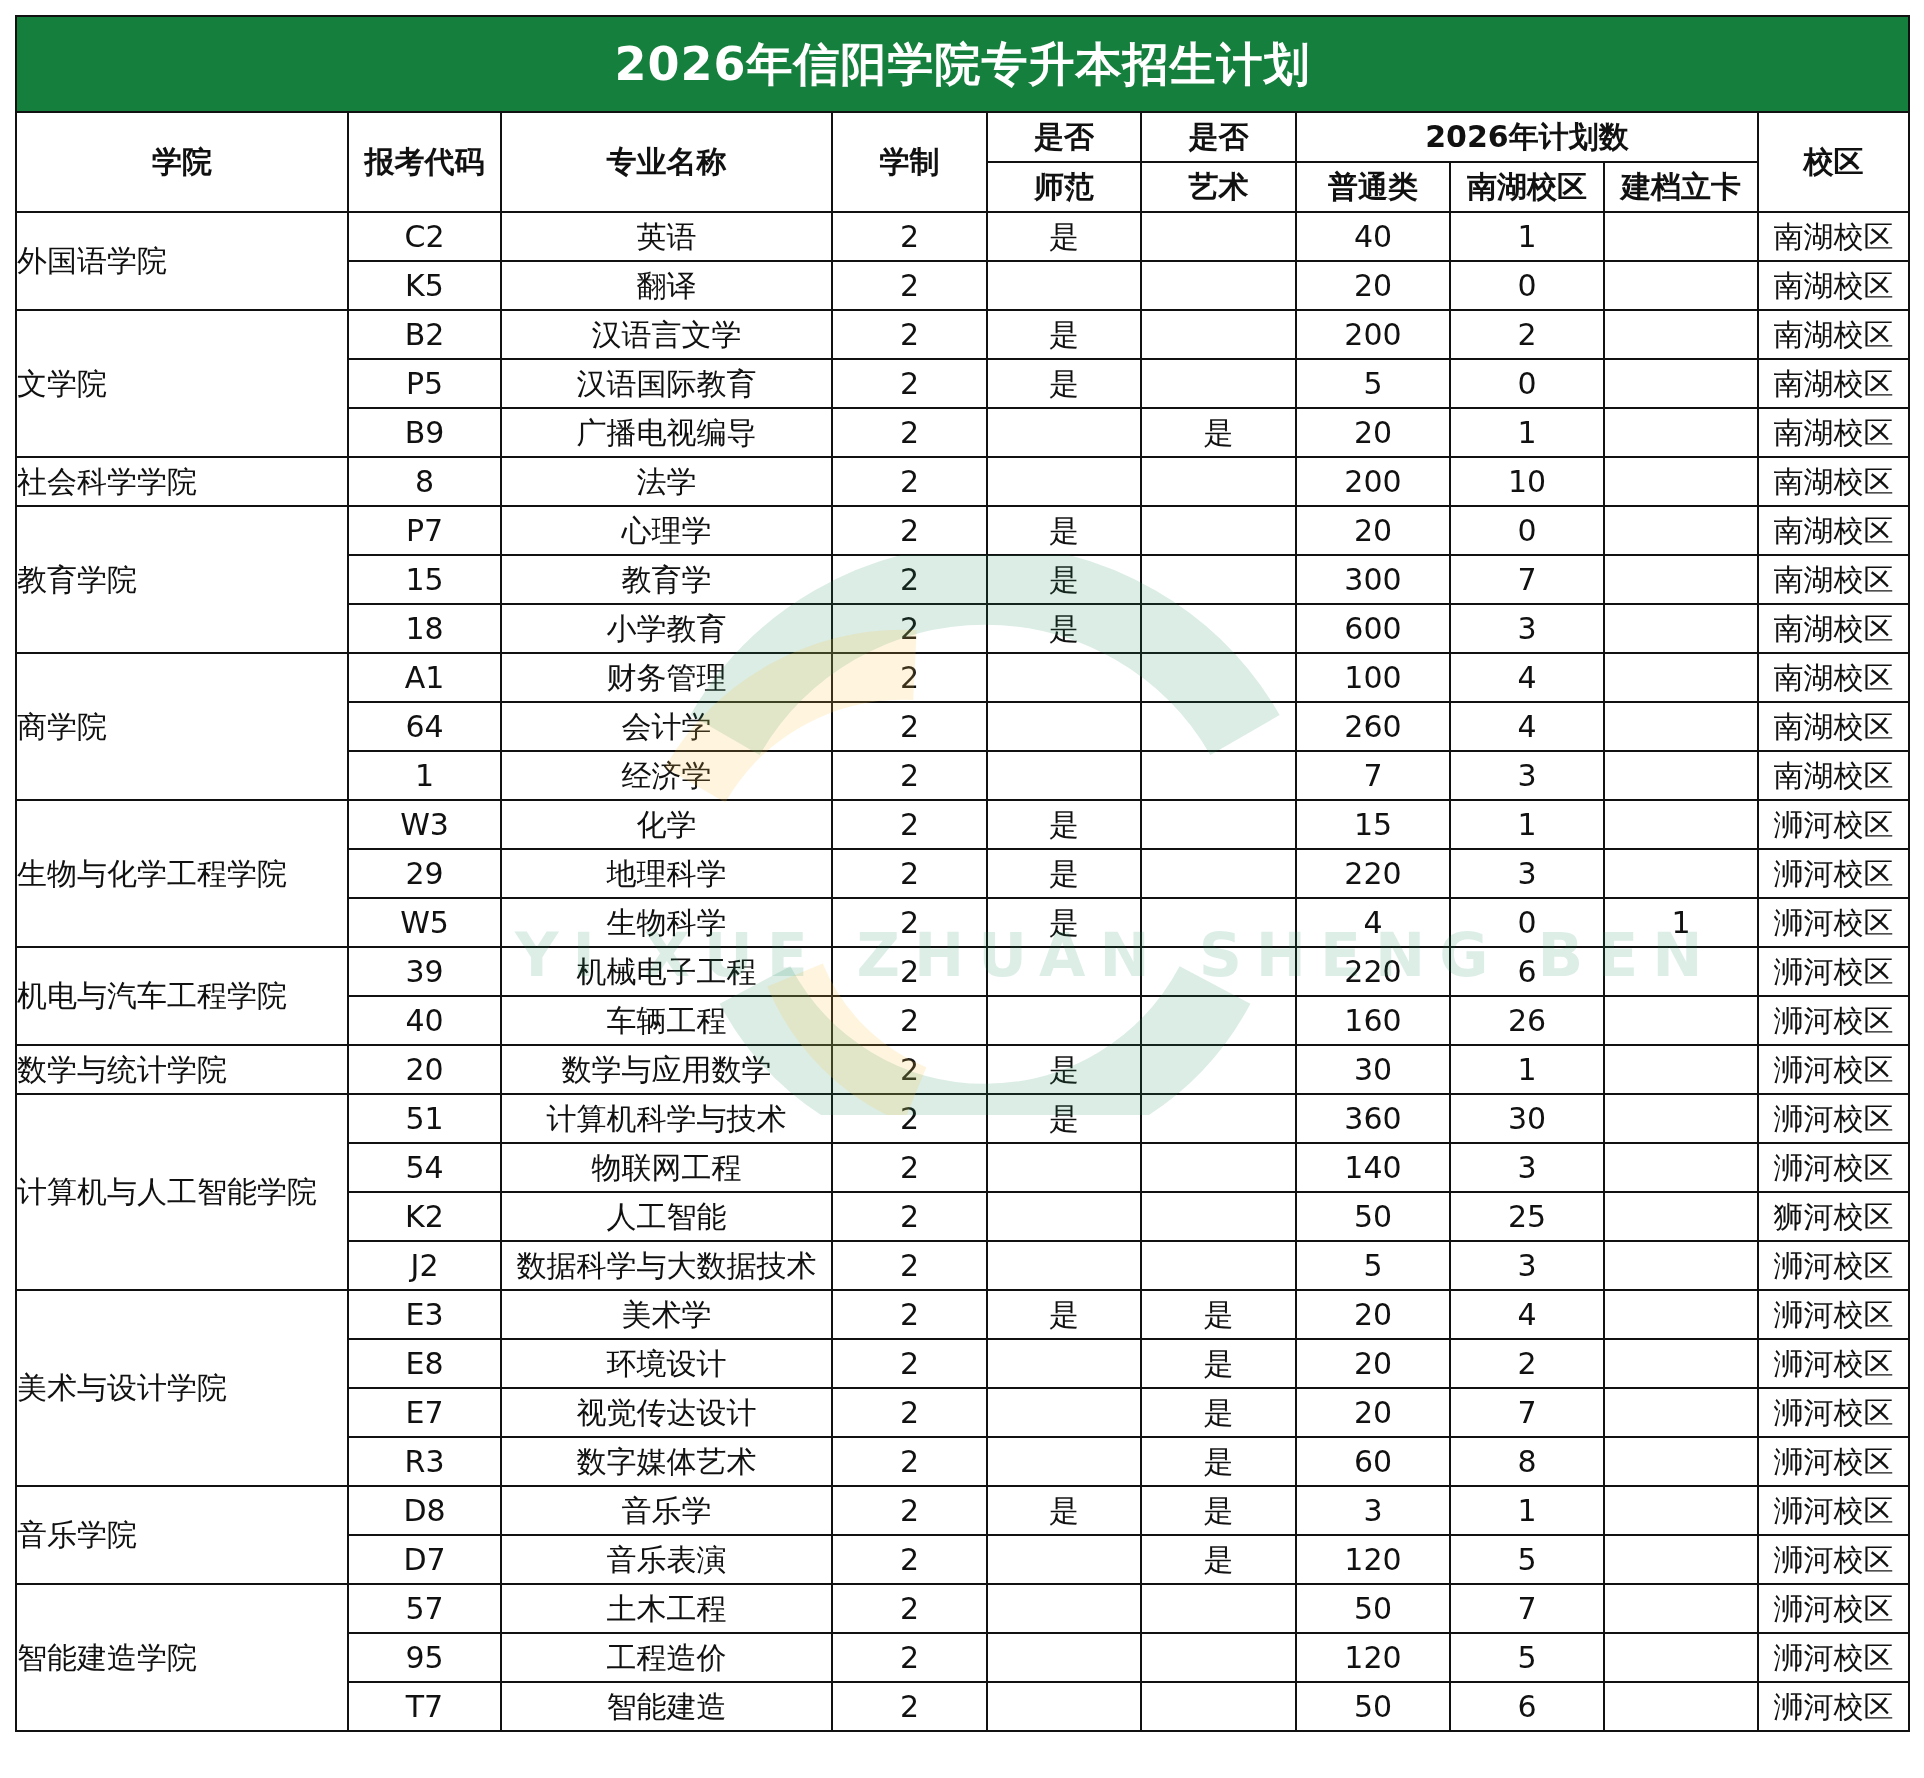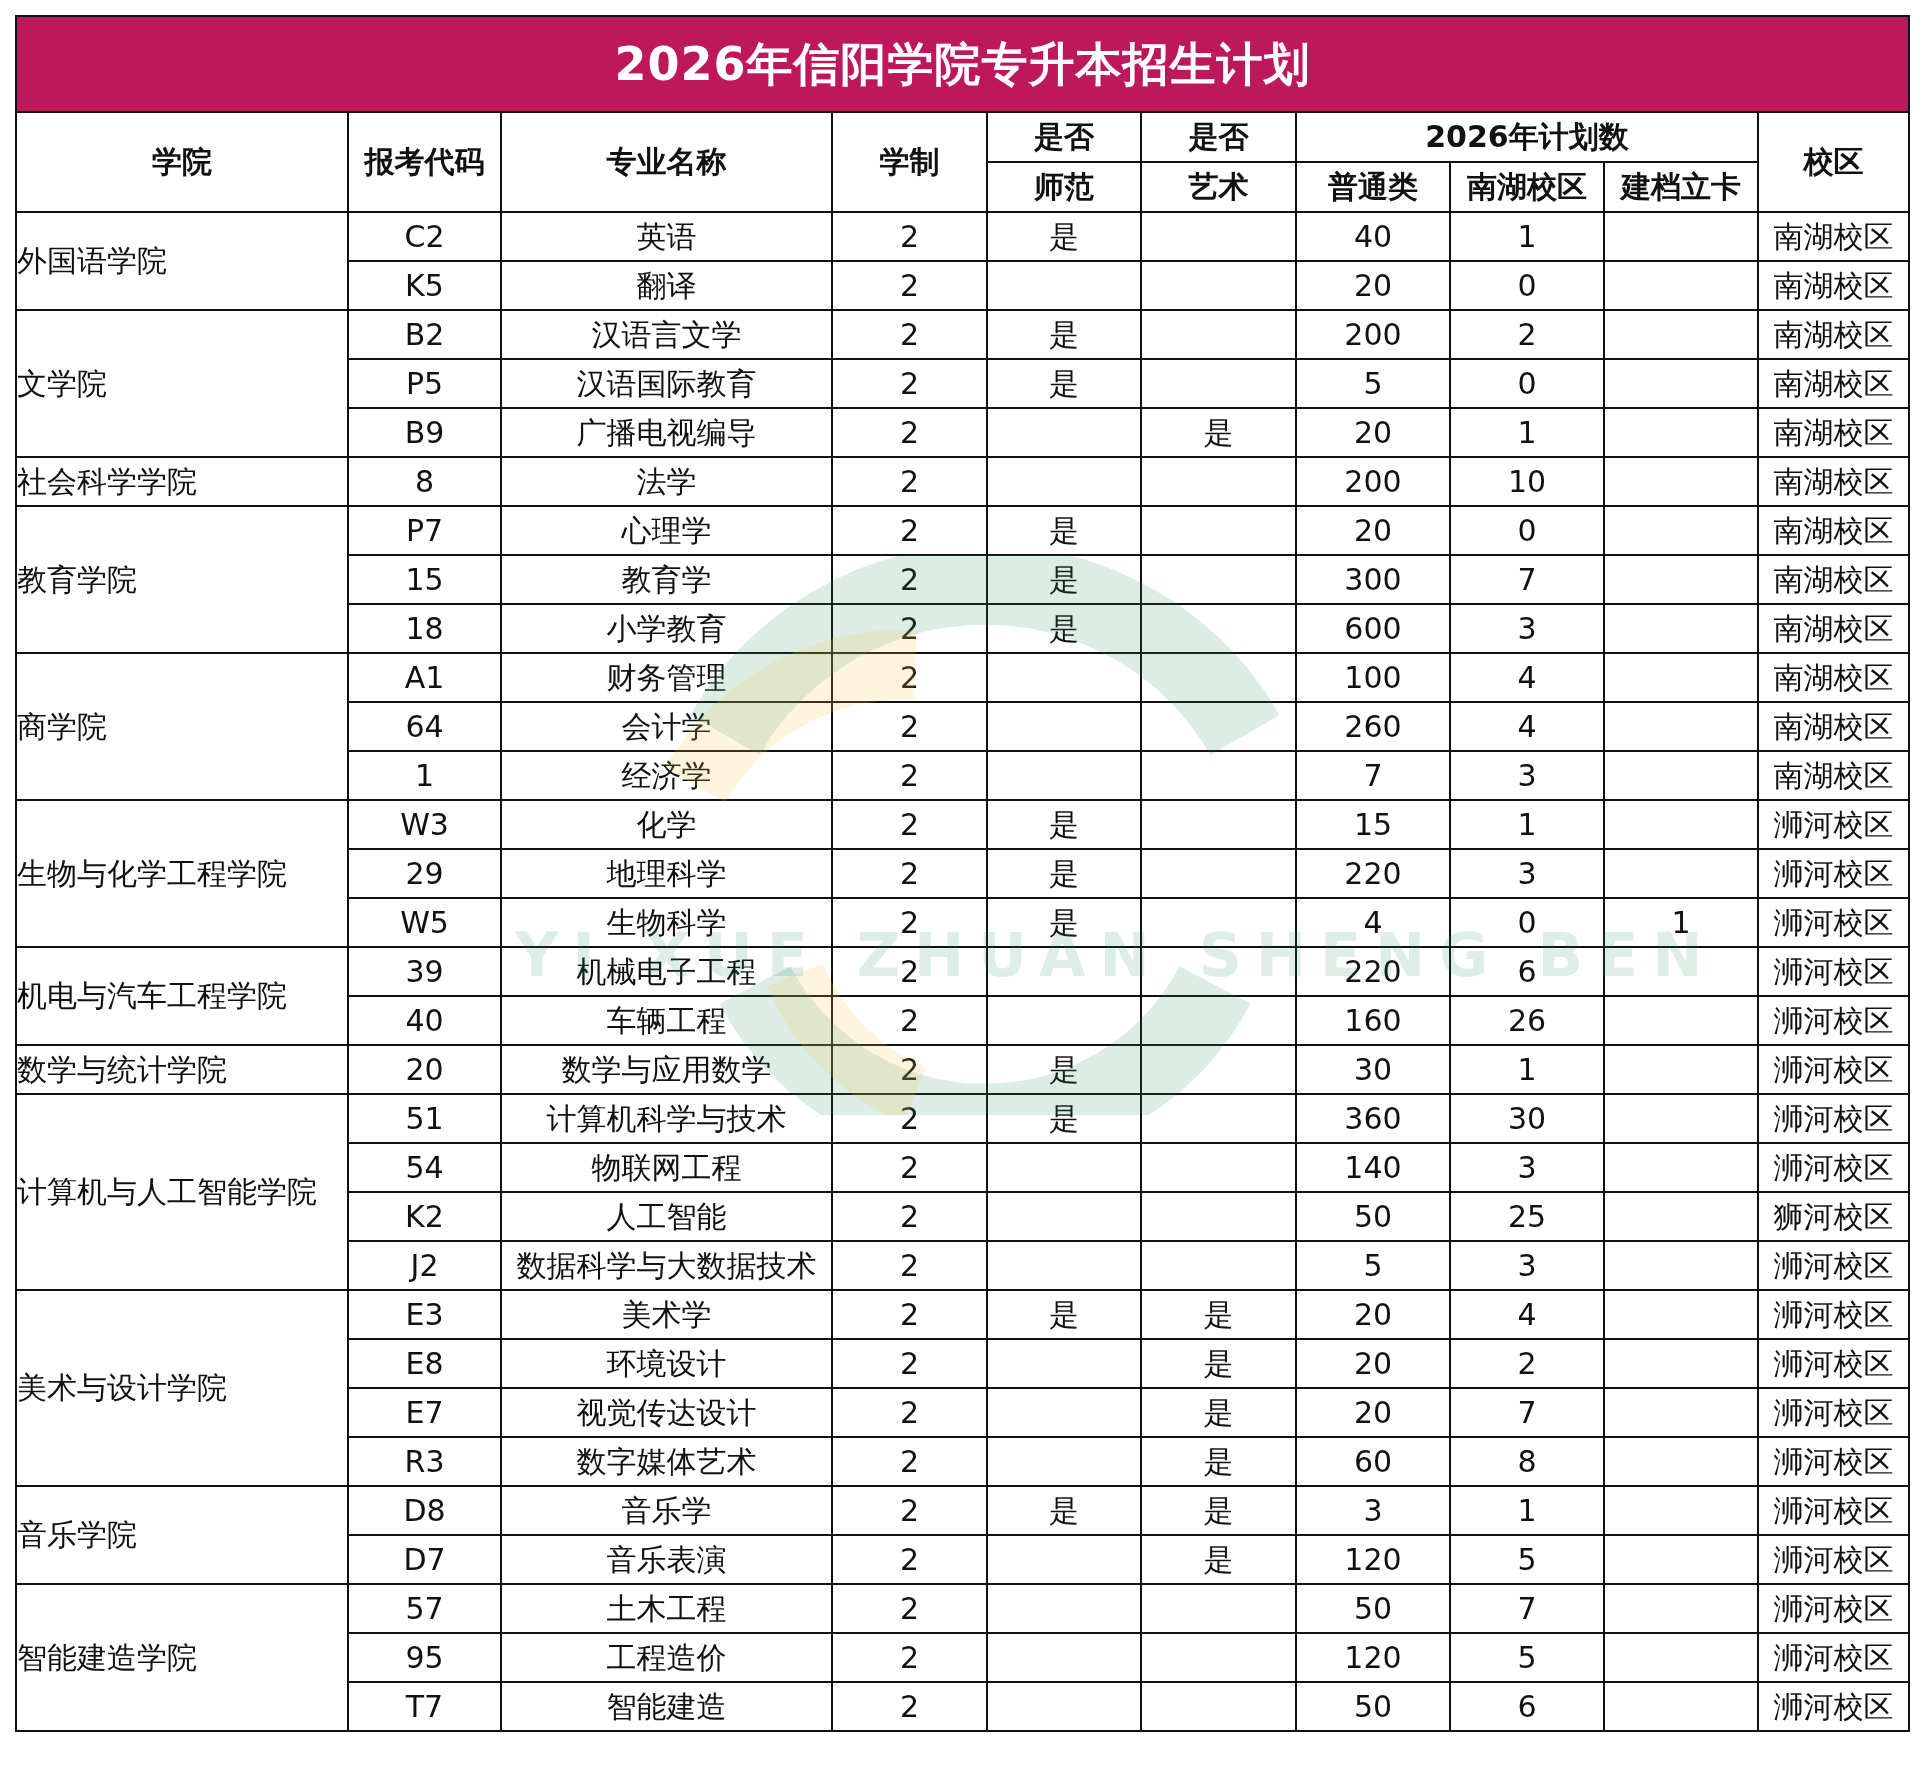--- a/index.html
+++ b/index.html
@@ -2,21 +2,21 @@
 <html><head>
 <meta charset="utf-8">
 <style>
   html, body { margin: 0; padding: 0; background: #ffffff; }
   body { width: 1924px; height: 1778px; position: relative; overflow: hidden;
          font-family: "DejaVu Sans", "Liberation Sans", sans-serif; color: #111; }
   .sheet { position: absolute; left: 15px; top: 15px; width: 1893px; }
   table { border-collapse: collapse; width: 1893px; table-layout: fixed; position: relative; z-index: 1; }
   td, th { border: 2px solid #111; padding: 0; text-align: center; vertical-align: middle;
            font-size: 30px; line-height: 1; white-space: nowrap; overflow: hidden; }
-  .title-row td { background: #be185d; color: #ffffff; height: 94px; font-size: 46px; font-weight: bold;
+  .title-row td { background: #15803d; color: #ffffff; height: 94px; font-size: 46px; font-weight: bold;
                   letter-spacing: 1px; border-color: #111; }
   th { font-weight: bold; font-size: 30px; background: transparent; }
   .hdr1 th { height: 48px; }
   .hdr2 th { height: 48px; }
   .data-row td { height: 47px; background: transparent; font-size: 30px; }
   td.college { text-align: left; font-size: 30px; }
   .watermark { position: absolute; left: 480px; top: 540px; width: 980px; height: 560px;
                pointer-events: none; z-index: 2; }
   .wm-text-cn { position: absolute; left: 20px; top: 150px; font-size: 210px; font-weight: bold;
                 color: rgba(30,143,94,0.18); letter-spacing: 8px; white-space: nowrap;

